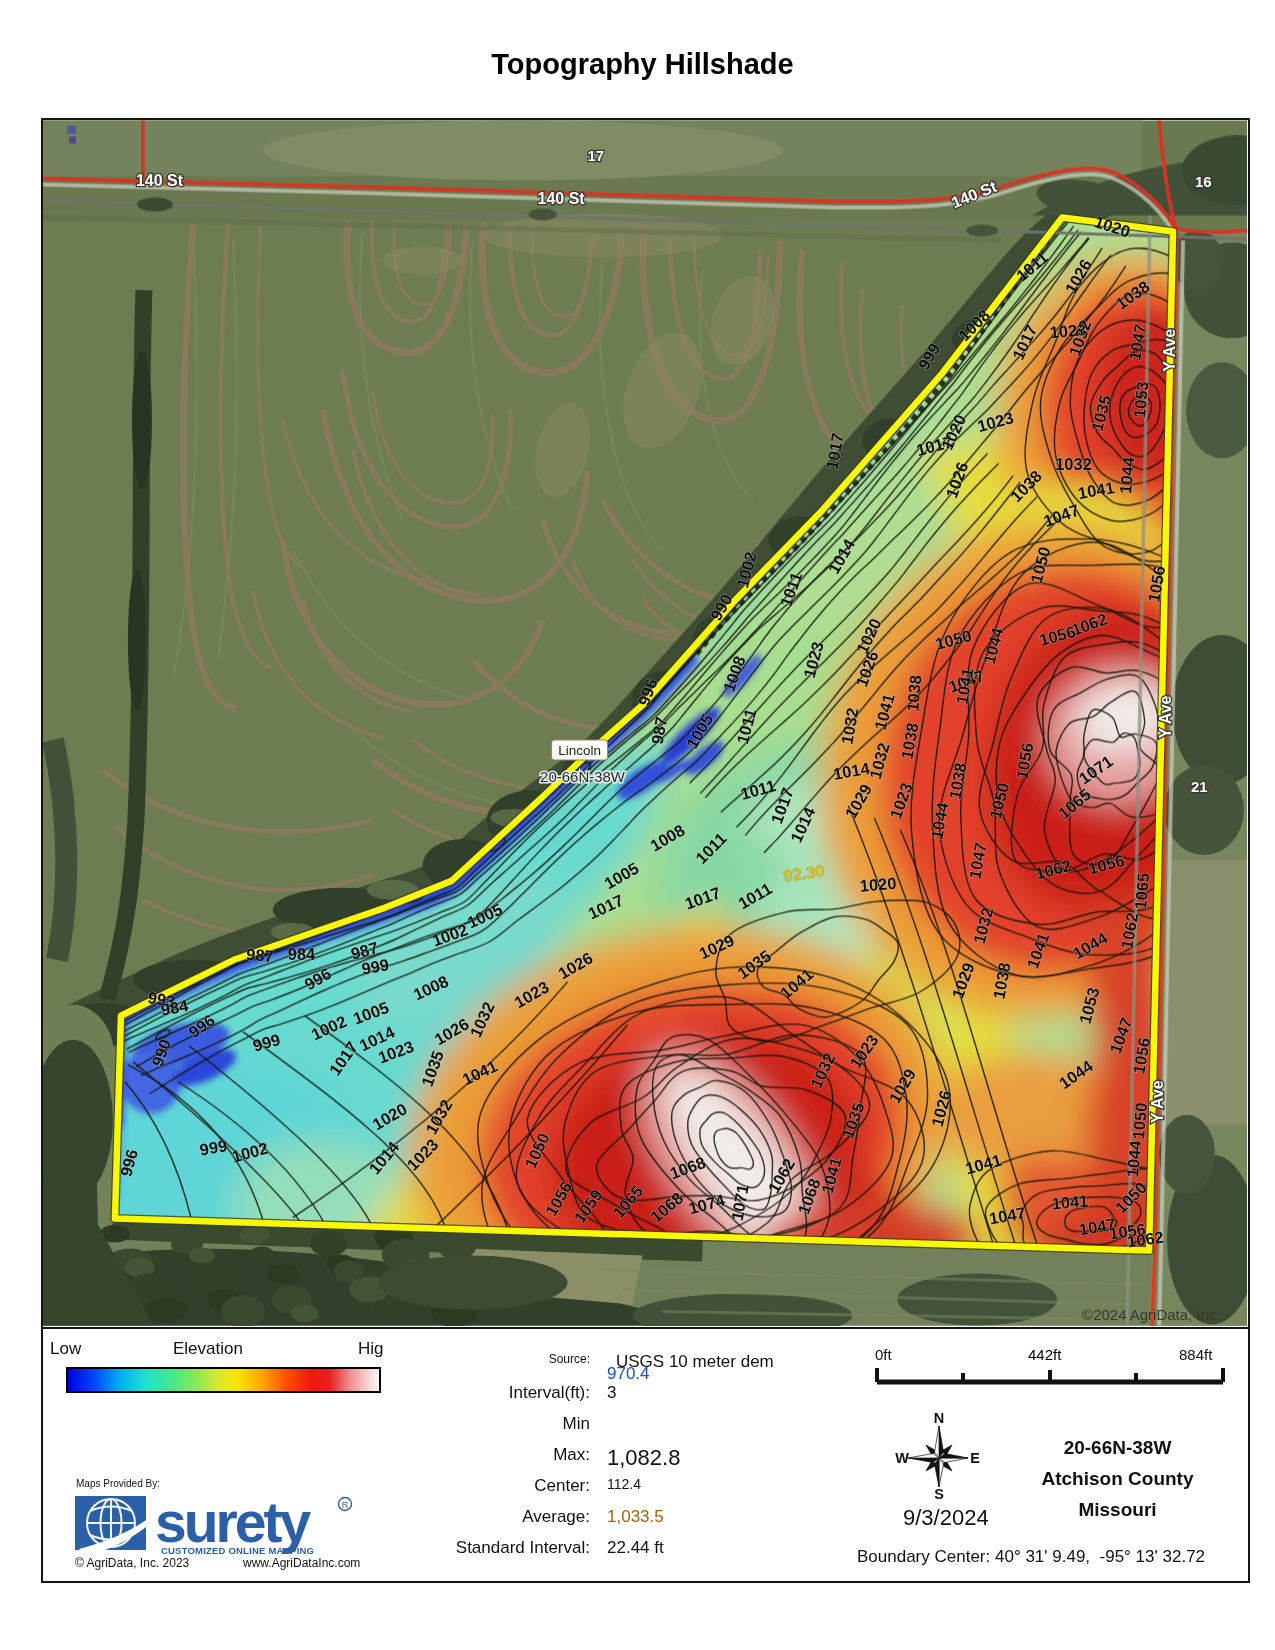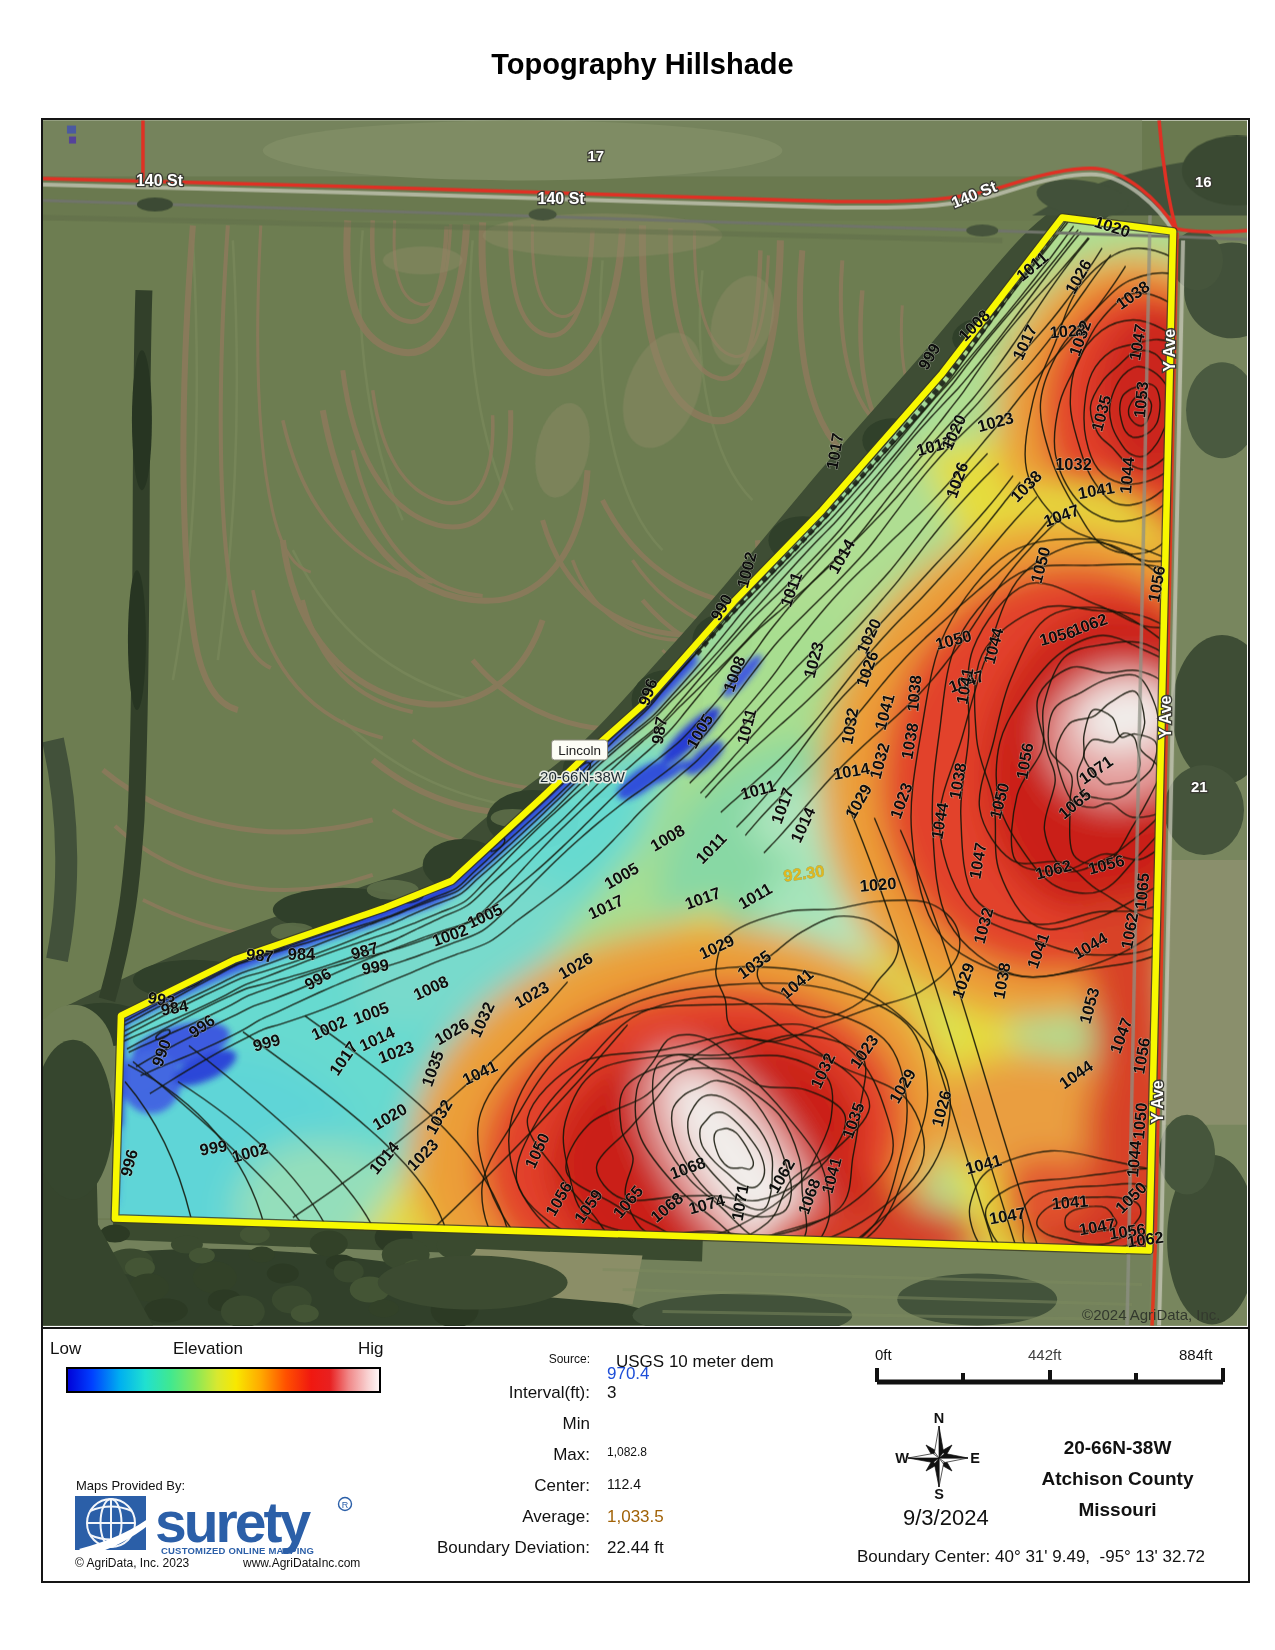--- a/index.html
+++ b/index.html
@@ -568,29 +568,29 @@
 <rect x="1" y="1" width="313" height="24" fill="url(#eg)" stroke="#000" stroke-width="2"></rect>
 </svg>
 
 <div style="position:absolute;right:685px;top:1352px;font-size:12px;color:#111;white-space:nowrap">Source:</div>
     <div style="position:absolute;left:616px;top:1352px;font-size:17px;color:#111;white-space:nowrap">USGS 10 meter dem</div>
 <div style="position:absolute;right:685px;top:1383px;font-size:17px;color:#111;white-space:nowrap">Interval(ft):</div>
     <div style="position:absolute;left:607px;top:1383px;font-size:17px;color:#111;white-space:nowrap">3</div>
 <div style="position:absolute;right:685px;top:1414px;font-size:17px;color:#111;white-space:nowrap">Min</div>
     <div style="position:absolute;left:607px;top:1364px;font-size:17px;color:#1d4ed8;white-space:nowrap">970.4</div>
 <div style="position:absolute;right:685px;top:1445px;font-size:17px;color:#111;white-space:nowrap">Max:</div>
-    <div style="position:absolute;left:607px;top:1445px;font-size:12px;color:#111;white-space:nowrap">1,082.8</div>
+    <div style="position:absolute;left:607px;top:1445px;font-size:22px;color:#111;white-space:nowrap">1,082.8</div>
 <div style="position:absolute;right:685px;top:1476px;font-size:17px;color:#111;white-space:nowrap">Center:</div>
     <div style="position:absolute;left:607px;top:1476px;font-size:14px;color:#111;white-space:nowrap">112.4</div>
 <div style="position:absolute;right:685px;top:1507px;font-size:17px;color:#111;white-space:nowrap">Average:</div>
     <div style="position:absolute;left:607px;top:1507px;font-size:17px;color:#a16207;white-space:nowrap">1,033.5</div>
-<div style="position:absolute;right:685px;top:1538px;font-size:17px;color:#111;white-space:nowrap">Boundary Deviation:</div>
+<div style="position:absolute;right:685px;top:1538px;font-size:17px;color:#111;white-space:nowrap">Standard Interval:</div>
     <div style="position:absolute;left:607px;top:1538px;font-size:17px;color:#111;white-space:nowrap">22.44 ft</div>
 
-<div class="abs" style="left:76px;top:1478px;font-size:13px;color:#111">Maps Provided By:</div>
+<div class="abs" style="left:76px;top:1478px;font-size:10px;color:#111">Maps Provided By:</div>
 <svg width="300" height="68" viewBox="0 0 300 68" style="position:absolute;left:75px;top:1493px">
 
 <rect x="0" y="3" width="71" height="54" fill="#2b5fa8"></rect>
 <g stroke="#ffffff" stroke-width="2" fill="none" opacity="0.95">
 <circle cx="36" cy="30" r="24"></circle>
 <ellipse cx="36" cy="30" rx="10.5" ry="24"></ellipse>
 <line x1="12" y1="30" x2="60" y2="30"></line>
 <path d="M15,18 Q36,9 57,18"></path>
         <path d="M15,42 Q36,51 57,42"></path>
 <line x1="36" y1="6" x2="36" y2="54"></line>
@@ -600,21 +600,21 @@
 <text x="80" y="49" font-family="Liberation Sans, sans-serif" font-size="57" font-weight="bold" fill="#2b5fa8" style="letter-spacing:-3px">surety</text>
 <circle cx="270" cy="11" r="6.5" fill="#fff" stroke="#2b5fa8" stroke-width="1.4"></circle>
 <text x="270" y="14.5" font-family="Liberation Sans, sans-serif" font-size="9" fill="#2b5fa8" text-anchor="middle">R</text>
 <text x="86" y="61" font-family="Liberation Sans, sans-serif" font-size="9.5" font-weight="bold" fill="#2b5fa8" style="letter-spacing:0.2px">CUSTOMIZED ONLINE MAPPING</text>
 </svg>
 
 <div class="abs" style="left:75px;top:1556px;font-size:12px;color:#111">© AgriData, Inc. 2023</div>
 <div class="abs" style="left:243px;top:1556px;font-size:12px;color:#111">www.AgriDataInc.com</div>
 
 <div class="abs" style="left:875px;top:1346px;font-size:15px;color:#111">0ft</div>
-<div class="abs" style="left:1028px;top:1346px;font-size:15px;color:#404040">442ft</div>
+<div class="abs" style="left:1028px;top:1346px;font-size:15px;color:#000000">442ft</div>
 <div class="abs" style="left:1179px;top:1346px;font-size:15px;color:#111">884ft</div>
 
 <svg class="abs" style="left:875px;top:1366px" width="350" height="20" viewBox="0 0 350 20">
 <path d="M2,16 L348,16" stroke="#111" stroke-width="5" fill="none"></path>
 <path d="M2,2 L2,16 M88,7 L88,16 M175,4 L175,16 M261,7 L261,16 M348,2 L348,16" stroke="#111" stroke-width="4" fill="none"></path>
 </svg>
 <svg width="100" height="100" viewBox="-50 -50 100 100" style="position:absolute;left:889px;top:1408px">
 
 <g stroke="#111" stroke-width="0.7">
 <polygon points="-13,-13 -2.5,-7 -7,-2.5" fill="#111"></polygon>

